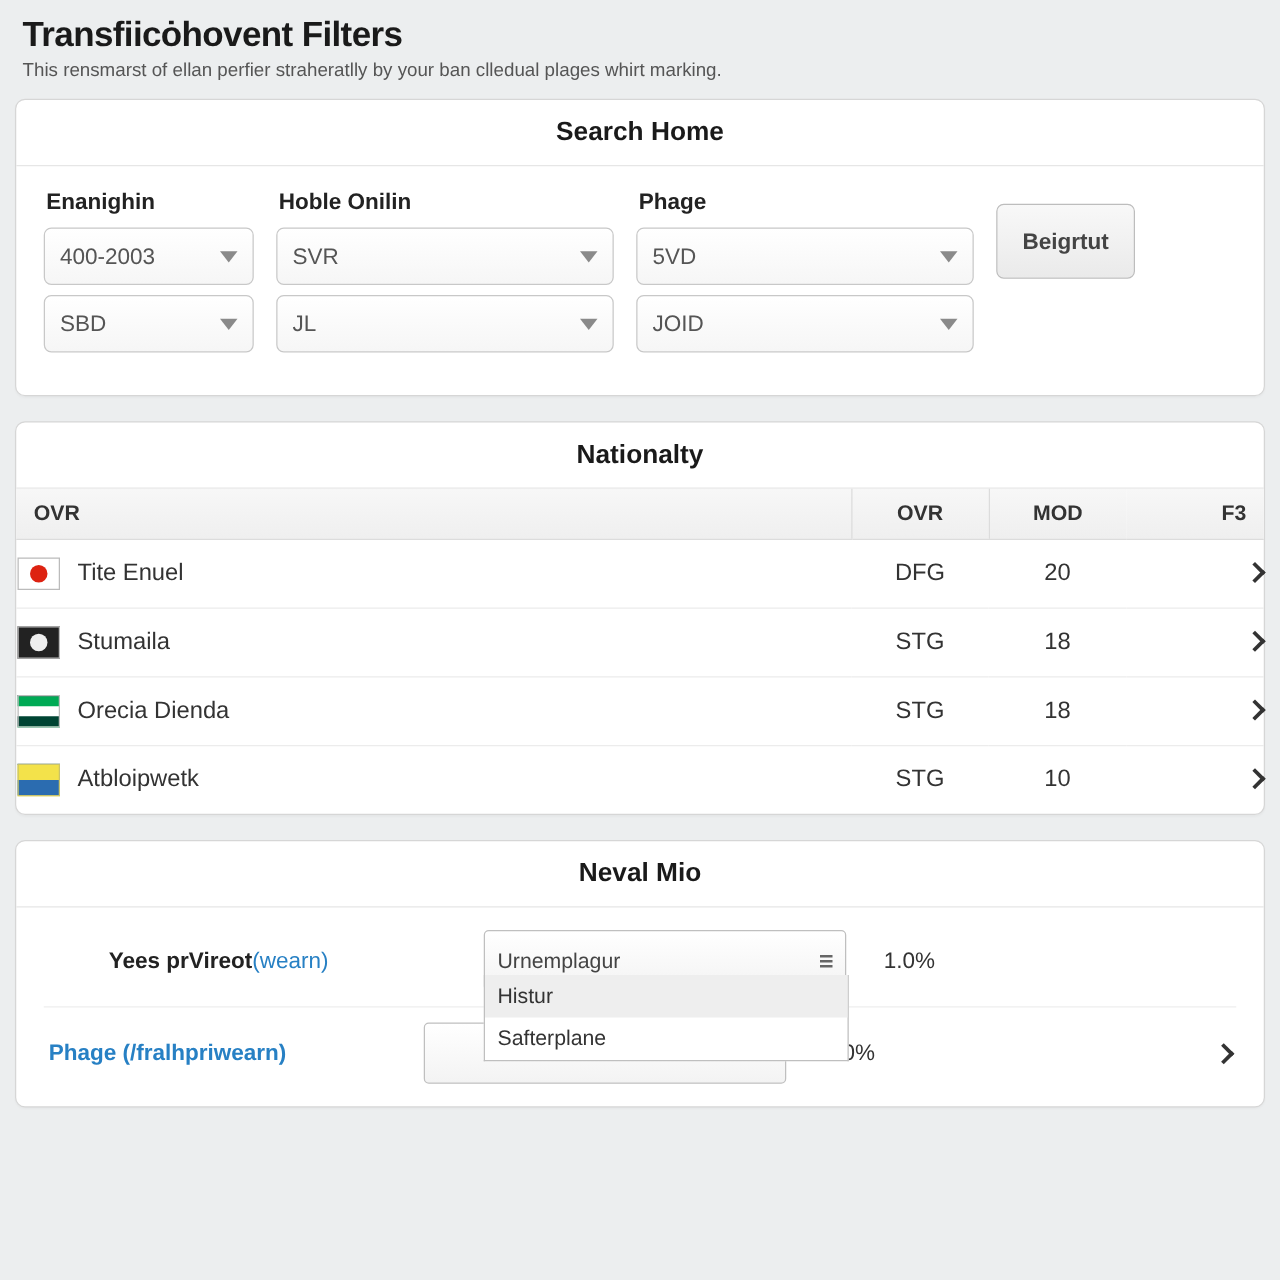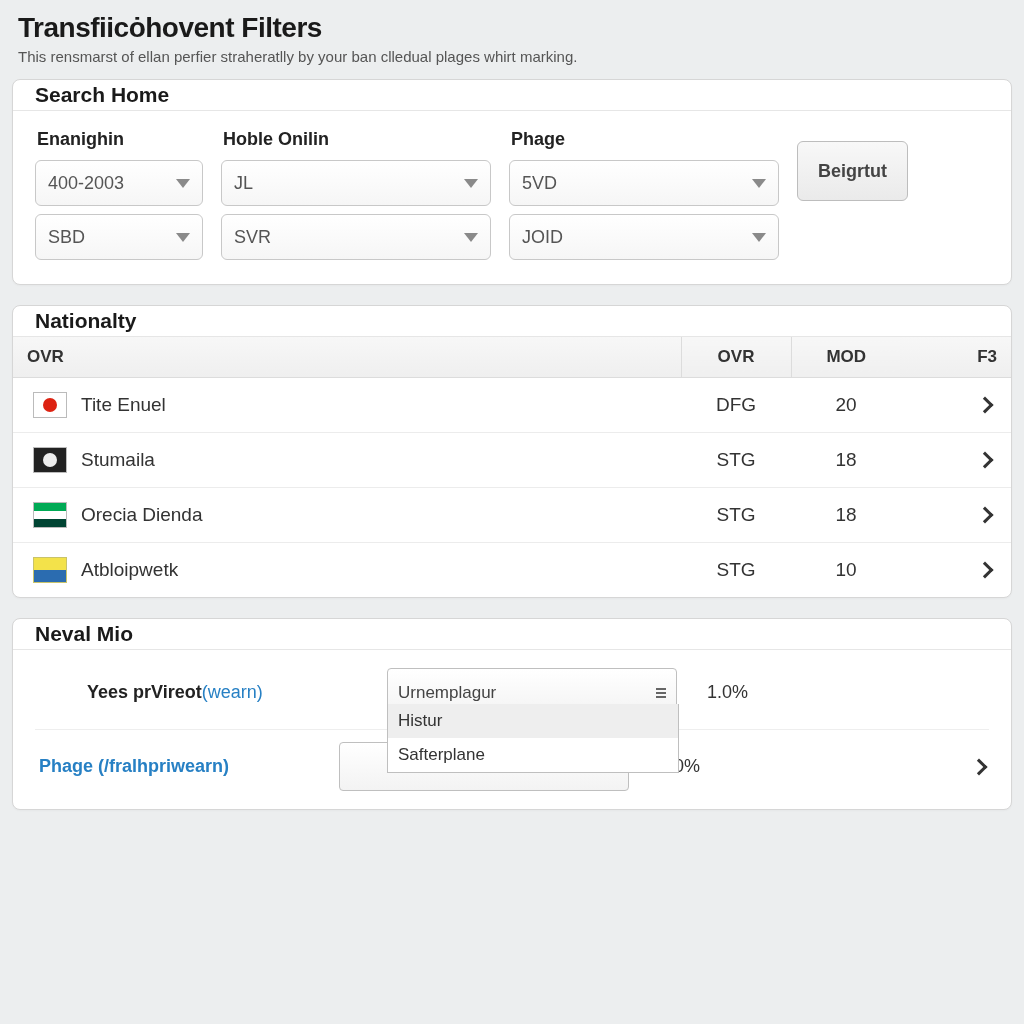--- a/index.html
+++ b/index.html
@@ -26,25 +26,26 @@
   .panel {
     background: #fff;
     border: 1px solid #d6d6d6;
     border-radius: 8px;
     margin-bottom: 20px;
     box-shadow: 0 1px 2px rgba(0,0,0,0.03);
   }
   .panel-header {
     font-size: 21px;
     font-weight: 700;
-    padding: 3px 22px;
+    padding: 14px 22px;
     border-bottom: 1px solid #e6e6e6;
     color: #1a1a1a;
-  }
-  .panel-body { padding: 18px 22px 24px 22px; }
+    text-align: center;
+  }
+  .panel-body { padding: 18px 22px 34px 22px; }
 
   
   .filter-row {
     display: flex;
     align-items: flex-end;
     gap: 18px;
   }
   .filter-col { display: flex; flex-direction: column; gap: 8px; }
   .filter-col.w1 { width: 168px; }
   .filter-col.w2 { width: 270px; }
@@ -100,21 +101,21 @@
     font-weight: 700;
     color: #333;
     text-align: left;
     padding: 10px 14px;
     border-bottom: 1px solid #dcdcdc;
   }
   .tbl thead th.col-ovr2 { border-left: 1px solid #dcdcdc; text-align: center; width: 110px; }
   .tbl thead th.col-mod  { border-left: 1px solid #dcdcdc; text-align: center; width: 110px; }
   .tbl thead th.col-f3   { text-align: right; width: 110px; }
   .tbl tbody td {
-    padding: 14px 20px;
+    padding: 14px 1px;
     border-bottom: 1px solid #ececec;
     font-size: 19px;
     color: #333;
     vertical-align: middle;
   }
   .tbl tbody tr:last-child td { border-bottom: none; }
   .td-name { display: flex; align-items: center; gap: 14px; }
   .td-center { text-align: center; color: #444; }
   .td-chev { text-align: right; color: #333; }
   .row-chev {
@@ -213,25 +214,25 @@
         </div>
         <div class="select">
           <span class="val">SBD</span>
           <span class="chev"></span>
         </div>
       </div>
 
       <div class="filter-col w2">
         <div class="field-label">Hoble Onilin</div>
         <div class="select">
+          <span class="val">SVR</span>
+          <span class="chev"></span>
+        </div>
+        <div class="select">
           <span class="val">JL</span>
-          <span class="chev"></span>
-        </div>
-        <div class="select">
-          <span class="val">SVR</span>
           <span class="chev"></span>
         </div>
       </div>
 
       <div class="filter-col w3">
         <div class="field-label">Phage</div>
         <div class="select">
           <span class="val">5VD</span>
           <span class="chev"></span>
         </div>

